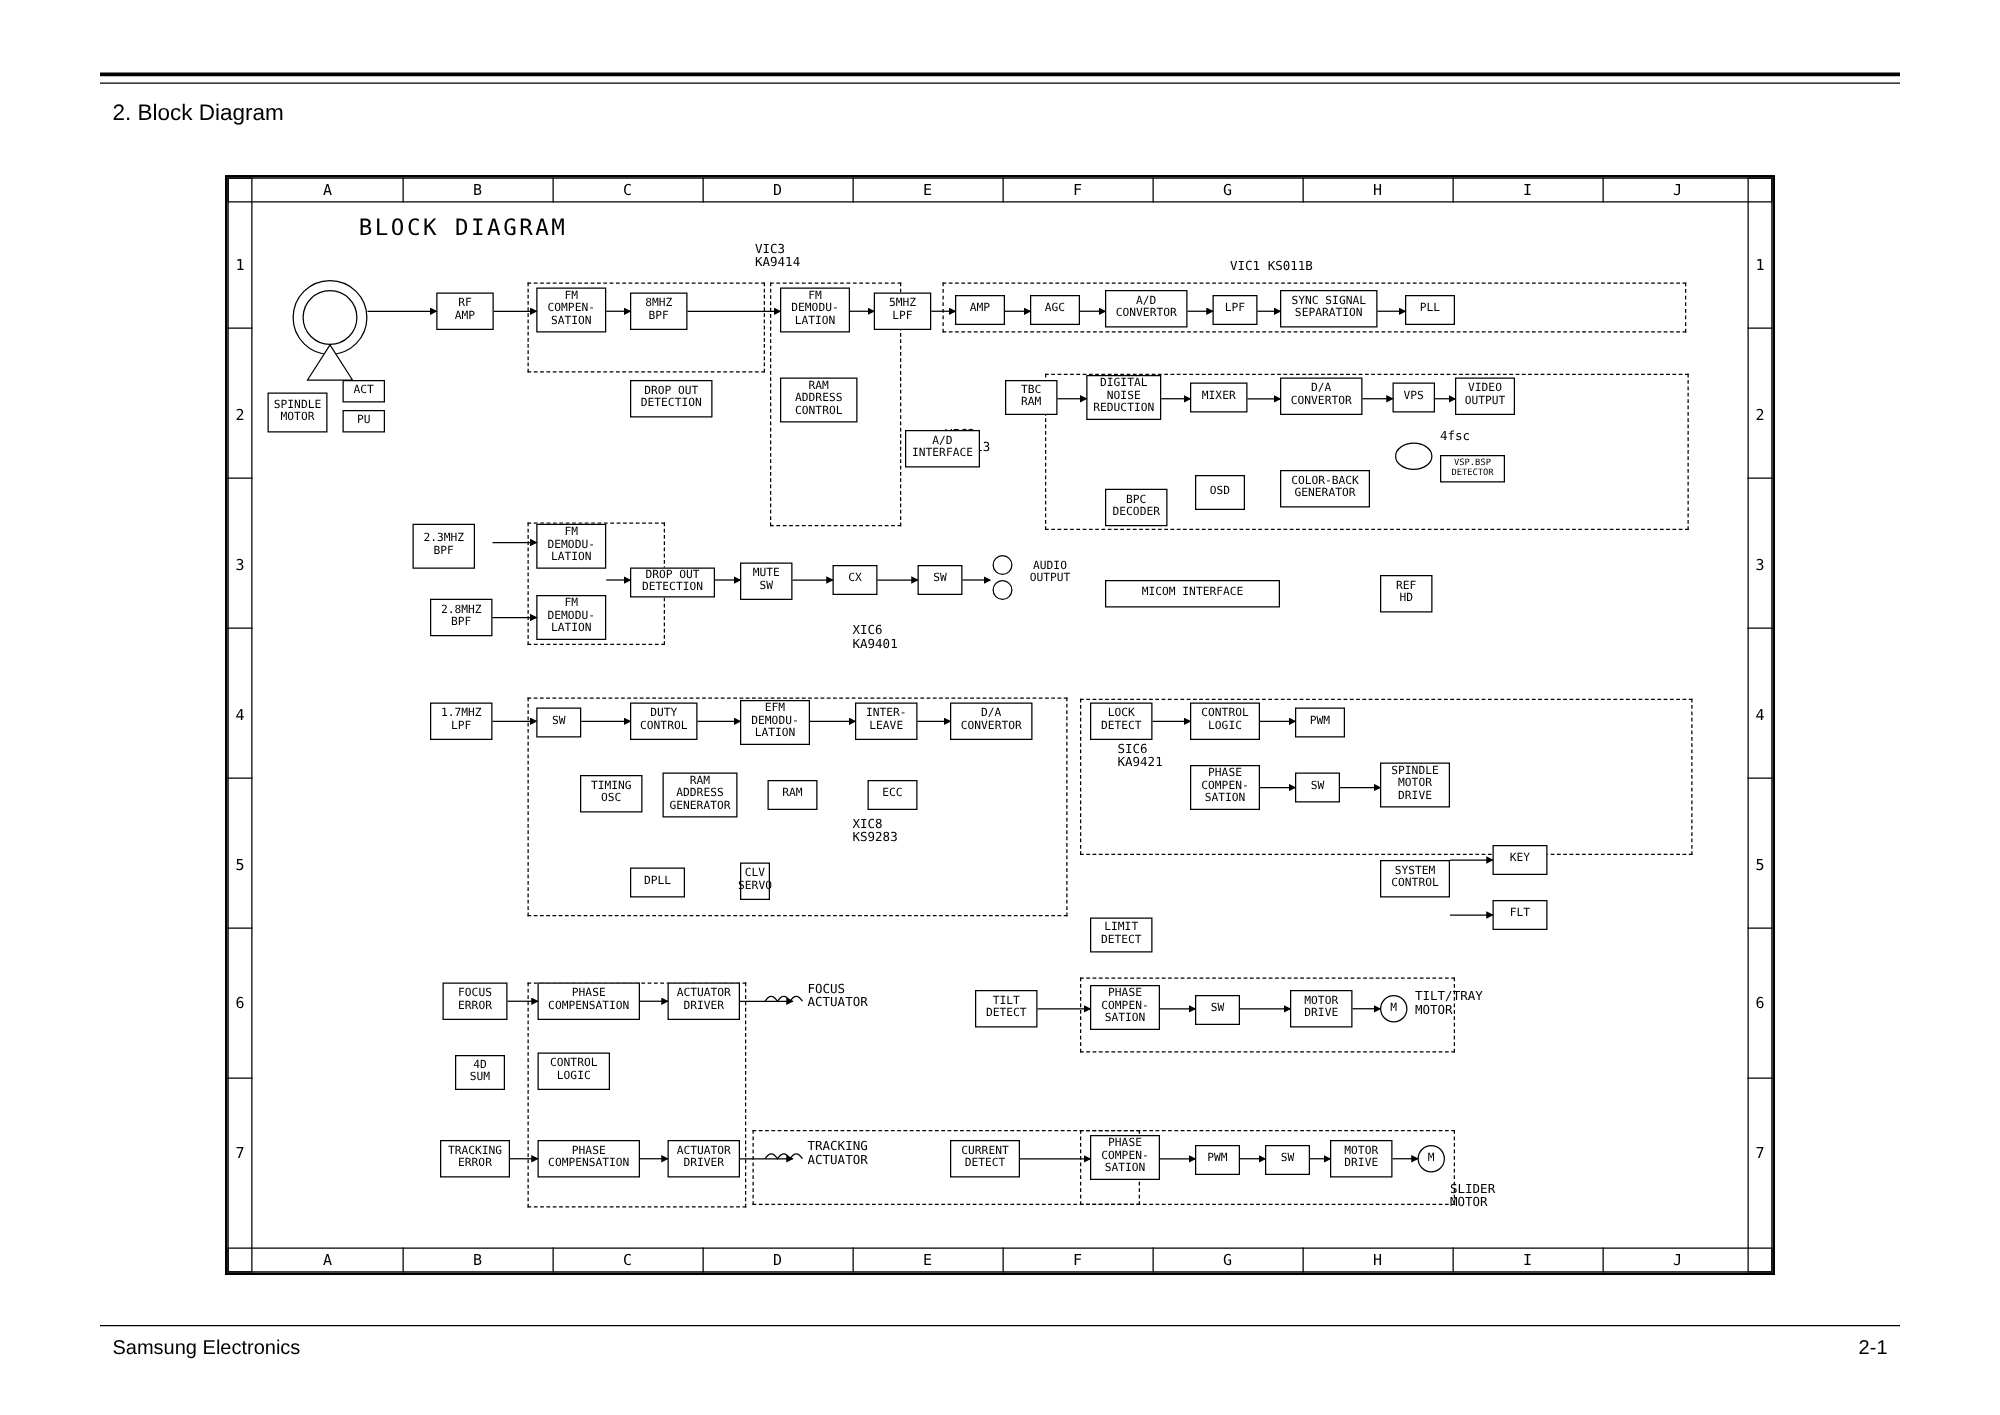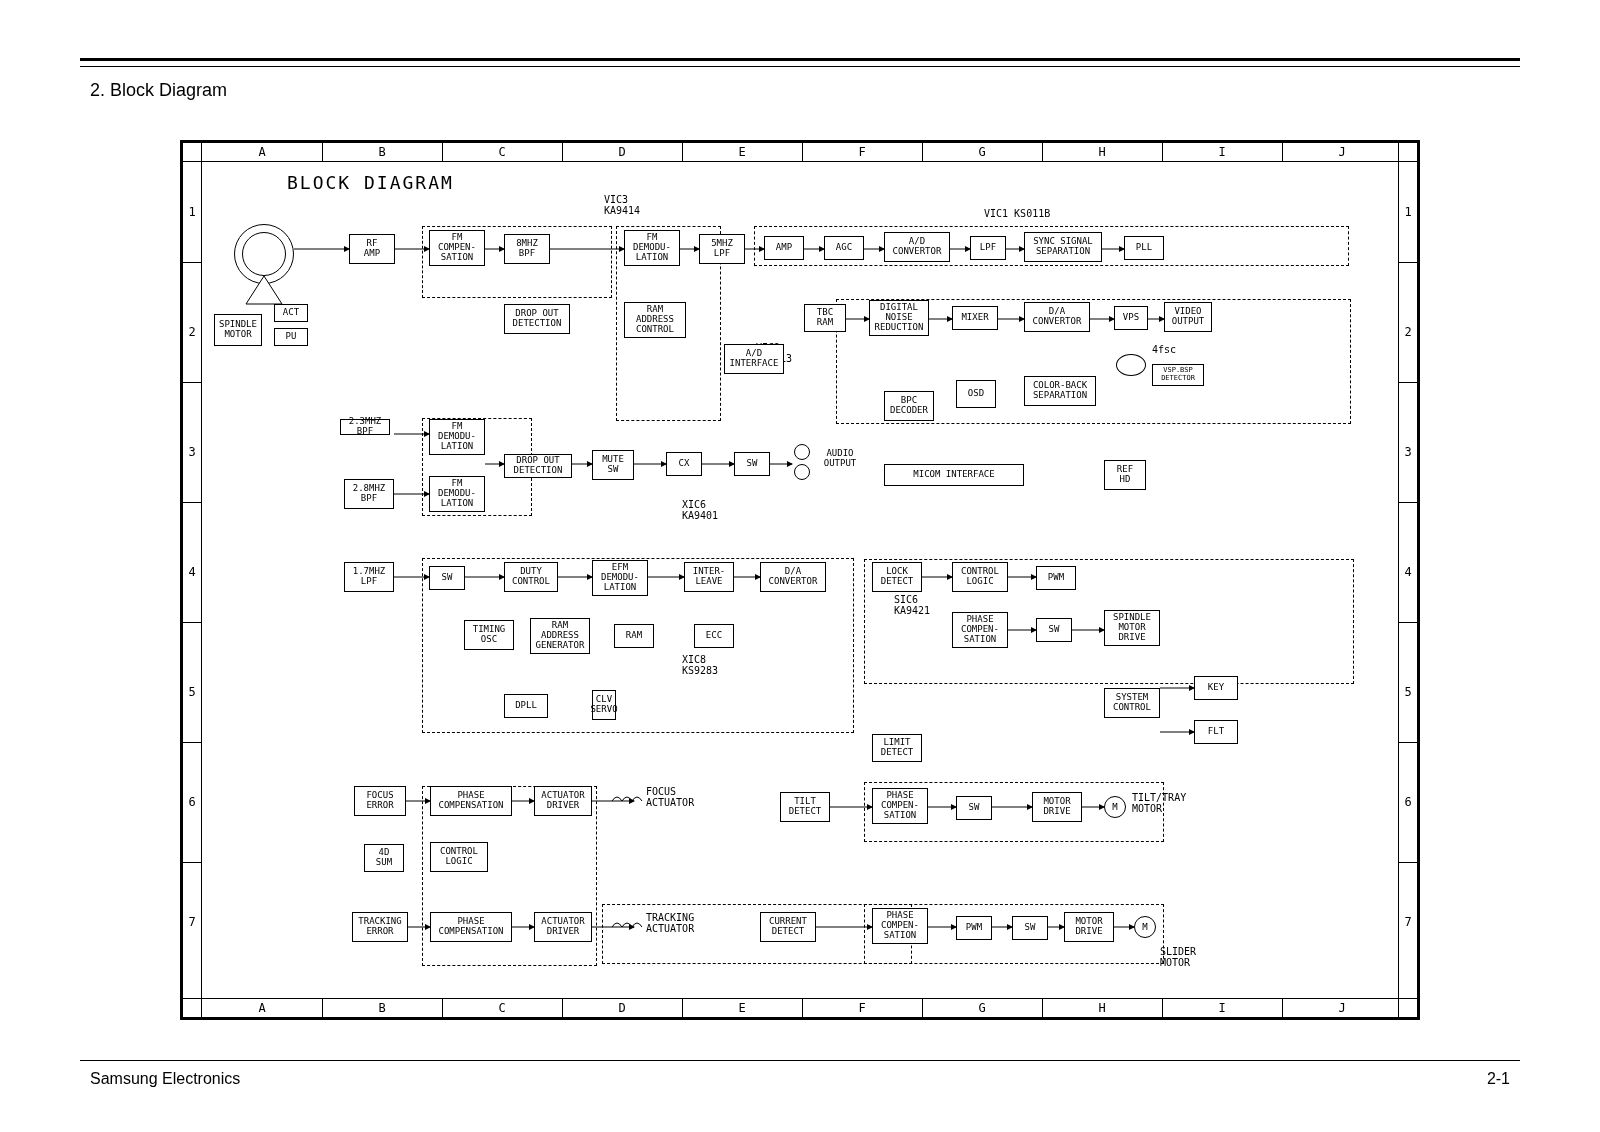--- a/index.html
+++ b/index.html
@@ -285,27 +285,27 @@
     <div class="blk" style="left:820px;top:138px;width:66px;height:30px">D/A
 CONVERTOR</div>
     <div class="blk" style="left:910px;top:142px;width:34px;height:24px">VPS</div>
     <div class="blk" style="left:960px;top:138px;width:48px;height:30px">VIDEO
 OUTPUT</div>
 
     <div class="blk" style="left:680px;top:227px;width:50px;height:30px">BPC
 DECODER</div>
     <div class="blk" style="left:752px;top:216px;width:40px;height:28px">OSD</div>
     <div class="blk" style="left:820px;top:212px;width:72px;height:30px">COLOR-BACK
-SEPARATION</div>
+GENERATOR</div>
     <div class="blk" style="left:912px;top:190px;width:30px;height:22px;border-radius:50%"></div>
     <div class="label" style="left:948px;top:180px">4fsc</div>
     <div class="blk" style="left:948px;top:200px;width:52px;height:22px;font-size:7px">VSP.BSP
 DETECTOR</div>
 
-    <div class="blk" style="left:136px;top:255px;width:50px;height:16px">2.3MHZ
+    <div class="blk" style="left:126px;top:255px;width:50px;height:36px">2.3MHZ
 BPF</div>
     <div class="blk" style="left:140px;top:315px;width:50px;height:30px">2.8MHZ
 BPF</div>
     <div class="blk" style="left:225px;top:255px;width:56px;height:36px">FM
 DEMODU-
 LATION</div>
     <div class="blk" style="left:225px;top:312px;width:56px;height:36px">FM
 DEMODU-
 LATION</div>
     <div class="blk" style="left:300px;top:290px;width:68px;height:24px">DROP OUT

